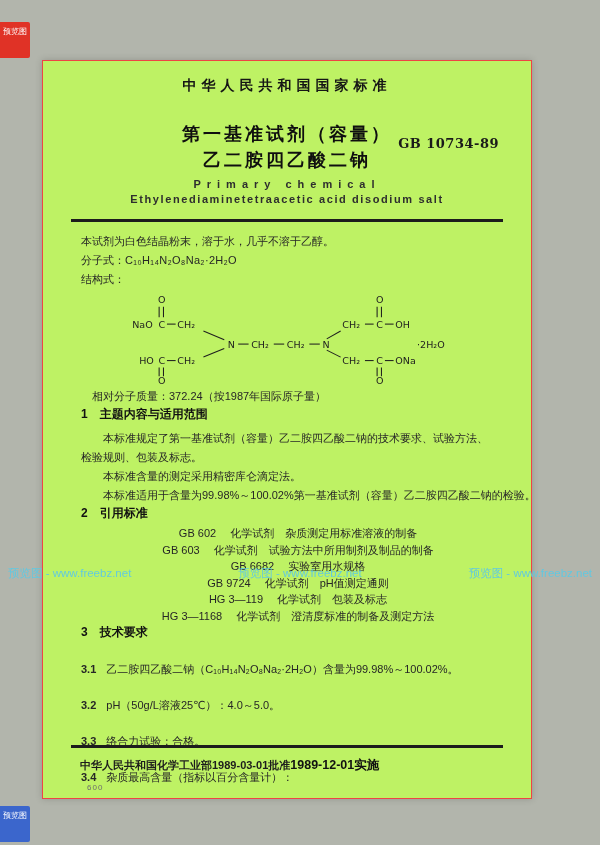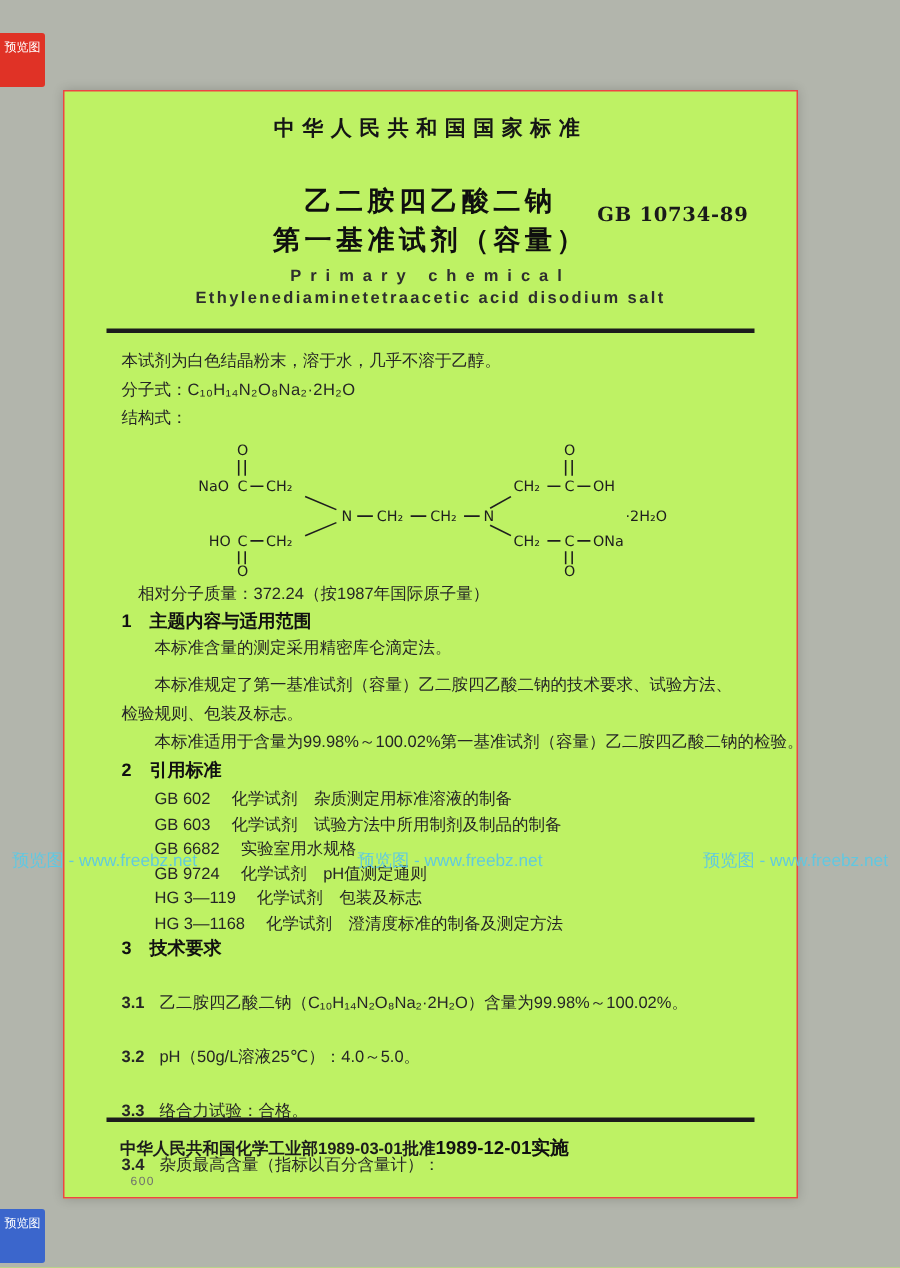--- a/index.html
+++ b/index.html
@@ -49,21 +49,21 @@
   .mw-line { margin-top:2px; margin-left:1em; }
 
   .sec-heading { font-size:12px; font-weight:bold; color:#111; line-height:17px; }
   .sec-num { margin-right:12px; }
 
   .para { text-indent:2em; font-size:11px; line-height:19px; color:#262626; }
   .para-first { margin-top:6px; }
   .nowrap { white-space:nowrap; }
 
   .ref-list { margin-top:3px; }
-  .ref-item { margin-left:22px; font-size:11px; line-height:16.5px; color:#262626; }
+  .ref-item { margin-left:22px; font-size:11px; line-height:16.5px; color:#262626;text-align:center; }
   .ref-code { margin-right:14px; }
 
   .req-item { margin-top:20px; font-size:11px; line-height:16px; color:#262626; white-space:nowrap; }
   .req-num { font-weight:bold; margin-right:10px; }
 
   .page-footer { position:absolute; left:28px; right:28px; bottom:24px; }
   .footer-rule { border-top:3px solid #1c1c1c; margin-bottom:9px; }
   .footer-row { display:flex; align-items:baseline; padding:0 9px; }
   .approval { font-size:11px; font-weight:bold; color:#1c1c1c; }
   .impl { font-size:12.5px; font-weight:bold; color:#111; }
@@ -87,22 +87,22 @@
 </head>
 <body>
 
 <div class="canvas">
 
   <div class="page">
 
     <div class="std-label">中华人民共和国国家标准</div>
 
     <div class="title-wrap">
+      <div class="title-line">第一基准试剂（容量）</div>
       <div class="title-line">乙二胺四乙酸二钠</div>
-      <div class="title-line">第一基准试剂（容量）</div>
       <div class="std-number">GB 10734-89</div>
     </div>
 
     <div class="en-title-1">Primary chemical</div>
     <div class="en-title-2">Ethylenediaminetetraacetic acid disodium salt</div>
 
     <div class="rule-top"></div>
 
     <div class="body-line intro-line">本试剂为白色结晶粉末，溶于水，几乎不溶于乙醇。</div>
 
@@ -163,22 +163,22 @@
 
         <text x="334" y="65">·2H₂O</text>
       </svg>
     </div>
 
     <div class="body-line mw-line">相对分子质量：372.24（按1987年国际原子量）</div>
 
     <div class="sec-heading">
       <span class="sec-num">1</span><span>主题内容与适用范围</span>
     </div>
+    <p class="para para-first">本标准规定了第一基准试剂（容量）乙二胺四乙酸二钠的技术要求、试验方法、检验规则、包装及标志。</p>
     <p class="para">本标准含量的测定采用精密库仑滴定法。</p>
-    <p class="para para-first">本标准规定了第一基准试剂（容量）乙二胺四乙酸二钠的技术要求、试验方法、检验规则、包装及标志。</p>
     <p class="para nowrap">本标准适用于含量为99.98%～100.02%第一基准试剂（容量）乙二胺四乙酸二钠的检验。</p>
 
     <div class="sec-heading">
       <span class="sec-num">2</span><span>引用标准</span>
     </div>
     <div class="ref-list">
       <div class="ref-item">
         <span class="ref-code">GB 602</span><span>化学试剂　杂质测定用标准溶液的制备</span>
       </div>
       <div class="ref-item">

